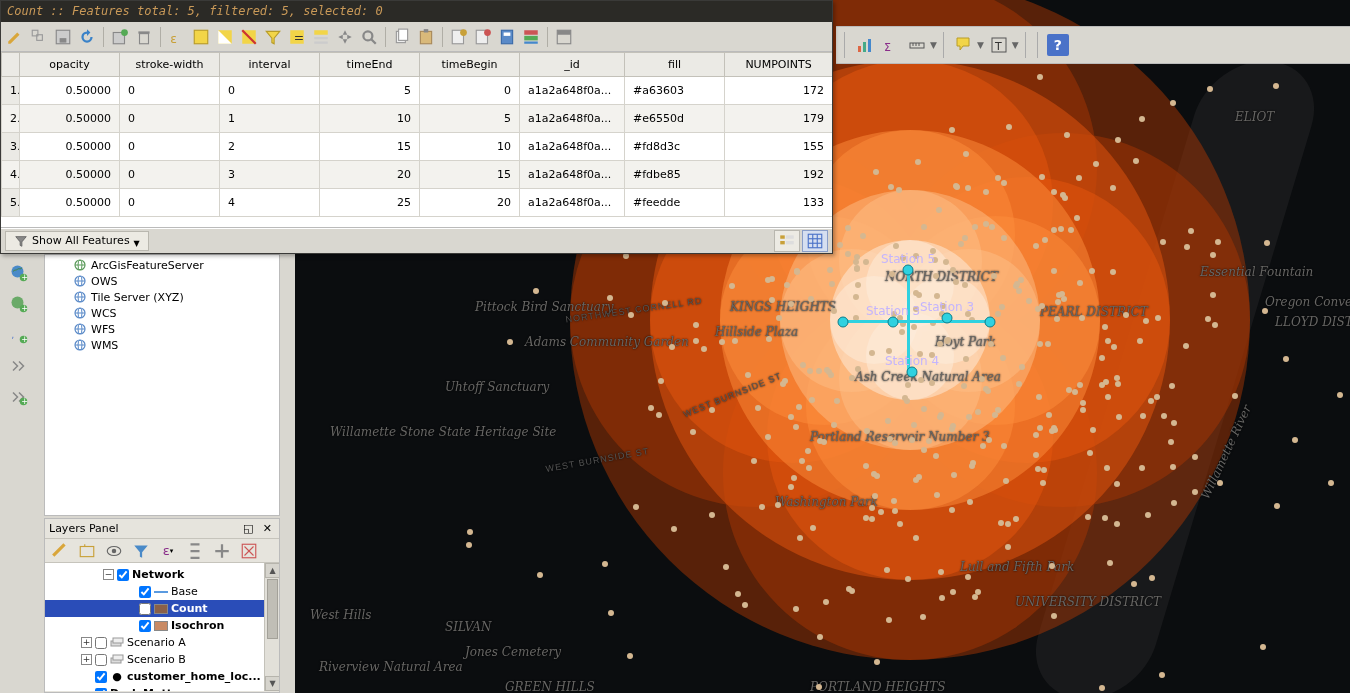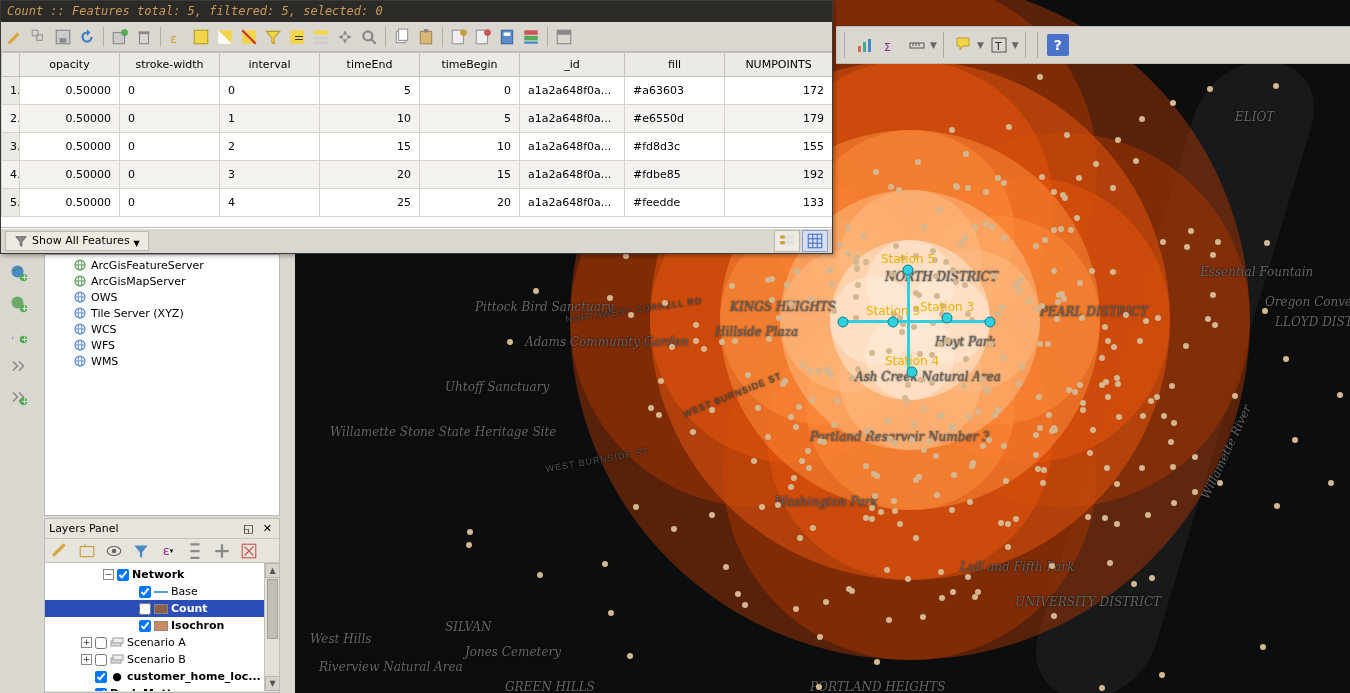--- a/index.html
+++ b/index.html
@@ -3,21 +3,21 @@
 <meta charset="utf-8">
 <style>
 * { margin: 0; padding: 0; box-sizing: border-box; font-family: "DejaVu Sans", sans-serif; font-size: 11px; }
 body { width: 1350px; height: 693px; background: #d9d7d0; position: relative; overflow: hidden; }
 
 
 .map-canvas { position: absolute; left: 295px; top: 0; width: 1055px; height: 693px; background: #0b0d0f; z-index:1;}
 .map-label { position: absolute; font-family: "DejaVu Serif", serif; font-style: italic; color: #676664; font-size: 12px; white-space: nowrap; text-shadow:0 0 2px #000;}
 .iso-ring { position: absolute; border-radius: 50%; }
 .station-dot { position: absolute; width:11px; height:11px; border-radius:50%; background:#2fd1e0; border:1.5px solid #0d7d8a; transform:translate(-50%,-50%); z-index:50;}
-.station-label { position:absolute; color:#eab308; font-size:12px; font-weight:500; transform:translate(-50%,-100%); white-space:nowrap; z-index:51;}
+.station-label { position:absolute; color:#c4b5fd; font-size:12px; font-weight:500; transform:translate(-50%,-100%); white-space:nowrap; z-index:51;}
 .cust-dot { position: absolute; width:6px; height:6px; border-radius:50%; background:#d4b791; transform:translate(-50%,-50%); z-index:40;}
 .cross-line { position:absolute; background:#2fd1e0; z-index:49;}
 
 
 .topbar-right { position:absolute; left:836px; top:26px; height:38px; width:514px; background:#d9d7d0; border-top:1px solid #bbb; border-bottom:1px solid #bbb; display:flex; align-items:center; padding:0 6px; gap:4px; z-index:80;}
 .topbar-right .sep { width:4px; height:26px; border-left:1px solid #aaa; margin:0 2px;}
 .icon-btn { width:22px; height:22px; display:flex; align-items:center; justify-content:center; cursor:pointer; }
 .icon-btn svg { width:18px; height:18px;}
 .dd { font-size:9px; color:#666; margin-left:-2px;}
 
@@ -462,21 +462,21 @@
       <div class="cust-dot" style="left:753.0165131238409px;top:344.2781547836076px;"></div>
       <div class="cust-dot" style="left:1044.5227654098148px;top:394.9828236585241px;"></div>
       <div class="cust-dot" style="left:345.7563960133102px;top:236.9572838412688px;"></div>
       <div class="cust-dot" style="left:648.2708324099569px;top:306.00041664606846px;"></div>
     </div>
   <div id="labels-host">
       <div class="map-label" style="left:180px;top:300px;">Pittock Bird Sanctuary</div>
       <div class="map-label" style="left:230px;top:335px;">Adams Community Garden</div>
       <div class="map-label" style="left:150px;top:380px;">Uhtoff Sanctuary</div>
       <div class="map-label" style="left:35px;top:425px;">Willamette Stone State Heritage Site</div>
-      <div class="map-label" style="left:15px;top:632px;">West Hills</div>
+      <div class="map-label" style="left:15px;top:608px;">West Hills</div>
       <div class="map-label" style="left:24px;top:660px;">Riverview Natural Area</div>
       <div class="map-label" style="left:170px;top:645px;">Jones Cemetery</div>
       <div class="map-label" style="left:480px;top:495px;">Washington Park</div>
       <div class="map-label" style="left:420px;top:325px;">Hillside Plaza</div>
       <div class="map-label" style="left:210px;top:680px;">GREEN HILLS</div>
       <div class="map-label" style="left:515px;top:680px;">PORTLAND HEIGHTS</div>
       <div class="map-label" style="left:435px;top:300px;">KINGS HEIGHTS</div>
       <div class="map-label" style="left:640px;top:335px;">Hoyt Park</div>
       <div class="map-label" style="left:515px;top:430px;">Portland Reservoir Number 3</div>
       <div class="map-label" style="left:560px;top:370px;">Ash Creek Natural Area</div>
@@ -836,28 +836,20 @@
       <div class="tree-item">
     <span class="conn-icon"><svg viewBox="0 0 14 12">
             <ellipse cx="7" cy="6" rx="5" ry="5" fill="none" stroke="#5a9a5a" stroke-width="1.2"></ellipse>
             <ellipse cx="7" cy="6" rx="2" ry="5" fill="none" stroke="#5a9a5a"></ellipse>
             <line x1="2" y1="6" x2="12" y2="6" stroke="#5a9a5a"></line>
           </svg></span>
     <span>ArcGisFeatureServer</span>
   </div>
       <div class="tree-item">
     <span class="conn-icon"><svg viewBox="0 0 14 12">
-            <ellipse cx="7" cy="6" rx="5" ry="5" fill="none" stroke="#5a9a5a" stroke-width="1.2"></ellipse>
-            <ellipse cx="7" cy="6" rx="2" ry="5" fill="none" stroke="#5a9a5a"></ellipse>
-            <line x1="2" y1="6" x2="12" y2="6" stroke="#5a9a5a"></line>
-          </svg></span>
-    <span>ArcGisMapServer</span>
-  </div>
-      <div class="tree-item">
-    <span class="conn-icon"><svg viewBox="0 0 14 12">
             <ellipse cx="7" cy="6" rx="5" ry="5" fill="none" stroke="#5a8ac8" stroke-width="1.2"></ellipse>
             <ellipse cx="7" cy="6" rx="2" ry="5" fill="none" stroke="#5a8ac8"></ellipse>
             <line x1="2" y1="6" x2="12" y2="6" stroke="#5a8ac8"></line>
           </svg></span>
     <span>OWS</span>
   </div>
       <div class="tree-item">
     <span class="conn-icon"><svg viewBox="0 0 14 12">
             <ellipse cx="7" cy="6" rx="5" ry="5" fill="none" stroke="#5a8ac8" stroke-width="1.2"></ellipse>
             <ellipse cx="7" cy="6" rx="2" ry="5" fill="none" stroke="#5a8ac8"></ellipse>

